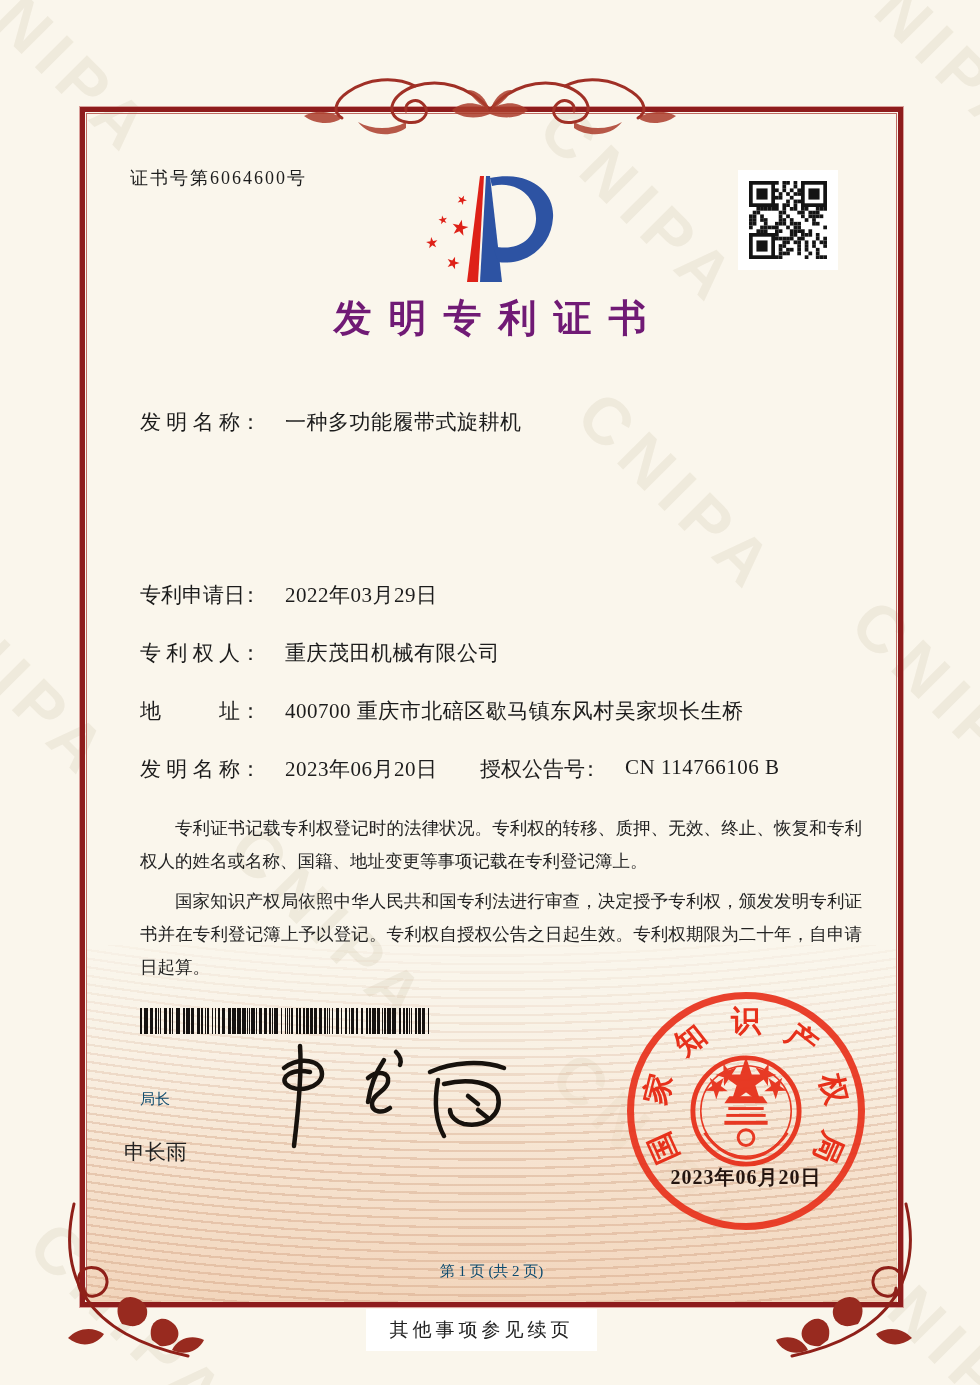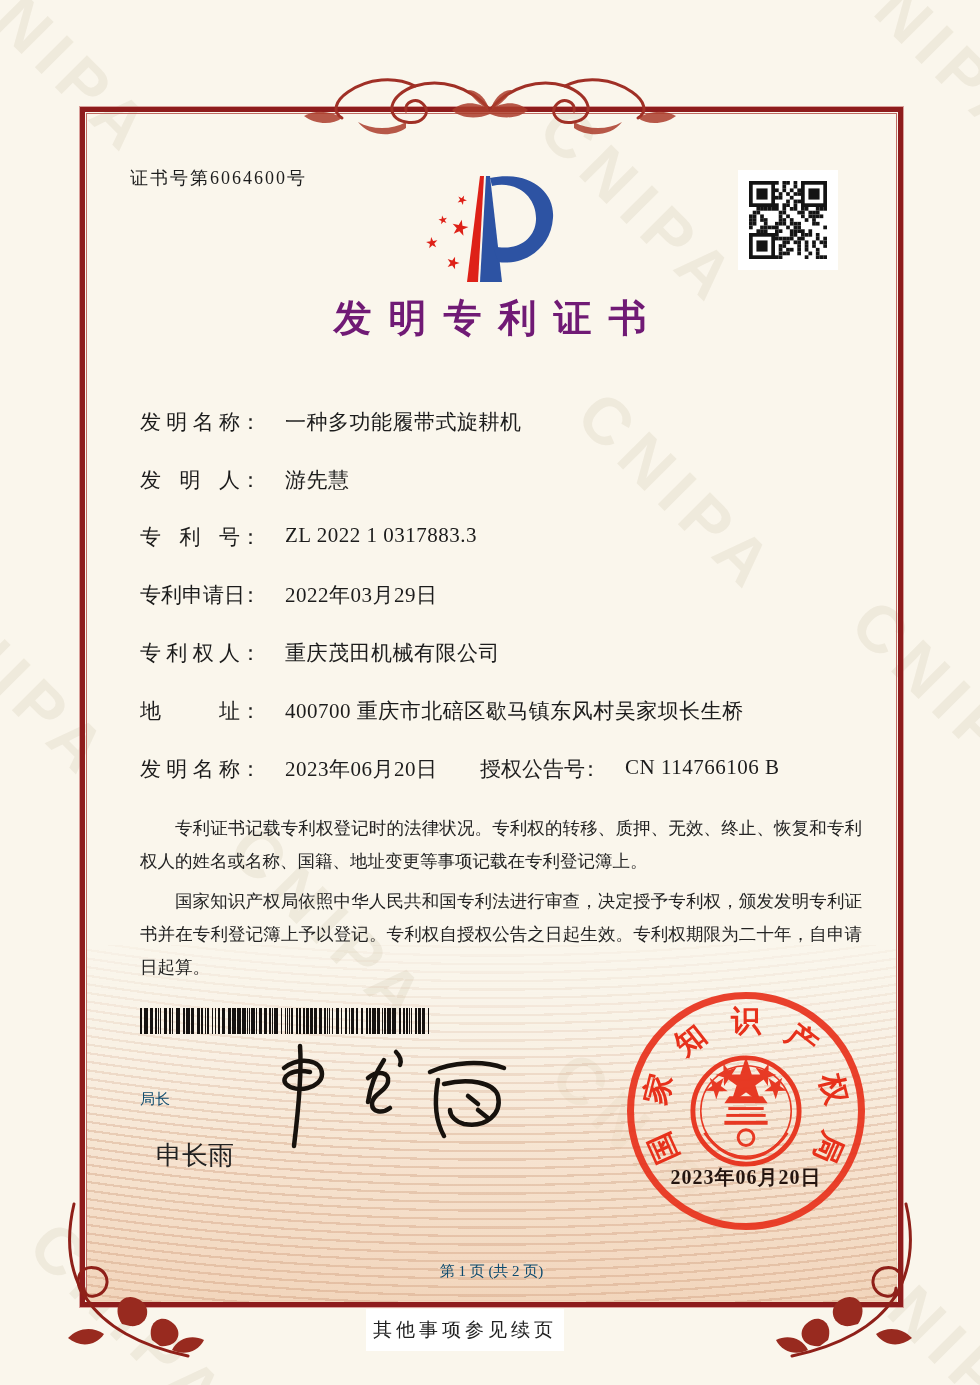--- a/index.html
+++ b/index.html
@@ -51,35 +51,35 @@
   
   .paras{position:absolute;left:140px;top:812px;width:722px;font-size:17.5px;line-height:1.9;
          text-align:justify;color:#232323;}
   .paras p{margin:0 0 6px 0;text-indent:2em;}
 
   
   .barcode{position:absolute;left:140px;top:1008px;}
   .sig{position:absolute;left:272px;top:1038px;}
   .role{position:absolute;left:140px;top:1090px;font-size:15px;
         font-family:"Liberation Sans","DejaVu Sans",sans-serif;color:#0c4a6e;}
-  .oname{position:absolute;left:156px;top:1138px;font-size:26px;
+  .oname{position:absolute;left:124px;top:1138px;font-size:21px;
         font-family:Liberation Serif, serif;color:#222;}
 
   
   .seal{position:absolute;left:627px;top:992px;width:238px;height:238px;
         border:7px solid rgba(231,49,27,.92);border-radius:50%;box-sizing:border-box;}
   .seal-char{position:absolute;left:50%;top:50%;font-size:30px;font-weight:bold;
         color:#e7311b;transform-origin:center;}
   .seal-emblem{position:absolute;left:50%;top:50%;transform:translate(-50%,-50%);opacity:.95;}
   .seal-date{position:absolute;left:0;right:0;top:165px;text-align:center;font-size:20px;
         color:#241510;letter-spacing:1px;font-weight:bold;}
 
   
   .page-info{position:absolute;left:80px;width:823px;top:1262px;text-align:center;font-size:15px;color:#0c4a6e;}
-  .foot-note{position:absolute;left:366px;top:1309px;width:198px;height:42px;background:#fff;
+  .foot-note{position:absolute;left:366px;top:1309px;width:231px;height:42px;background:#fff;
         display:flex;align-items:center;justify-content:center;font-size:19px;letter-spacing:4px;color:#222;}
 </style>
 </head>
 <body>
 
 <div class="page">
 
   <span class="wm" style="left:55px;top:55px">CNIPA</span>
   <span class="wm" style="left:640px;top:205px">CNIPA</span>
   <span class="wm" style="left:935px;top:45px">CNIPA</span>
@@ -301,26 +301,20 @@
         <rect x="4" y="60" width="20" height="20" fill="#fff"></rect>
         <rect x="8" y="64" width="12" height="12"></rect>
       </svg>
   </div>
 
   <div class="title">发明专利证书</div>
 
   <div class="frow" style="top:408px">
     <span class="flabel">发明名称</span><span class="fcolon">：</span><span class="fvalue">一种多功能履带式旋耕机</span>
   </div>
-  <div class="frow" style="top:466px">
-    <span class="flabel">发明人</span><span class="fcolon">：</span><span class="fvalue">游先慧</span>
-  </div>
-  <div class="frow" style="top:523px">
-    <span class="flabel">专利号</span><span class="fcolon">：</span><span class="fvalue">ZL 2022 1 0317883.3</span>
-  </div>
   <div class="frow" style="top:581px">
     <span class="flabel">专利申请日</span><span class="fcolon">：</span><span class="fvalue">2022年03月29日</span>
   </div>
   <div class="frow" style="top:639px">
     <span class="flabel">专利权人</span><span class="fcolon">：</span><span class="fvalue">重庆茂田机械有限公司</span>
   </div>
   <div class="frow" style="top:697px">
     <span class="flabel">地址</span><span class="fcolon">：</span><span class="fvalue">400700 重庆市北碚区歇马镇东风村吴家坝长生桥</span>
   </div>
   <div class="frow" style="top:755px">

